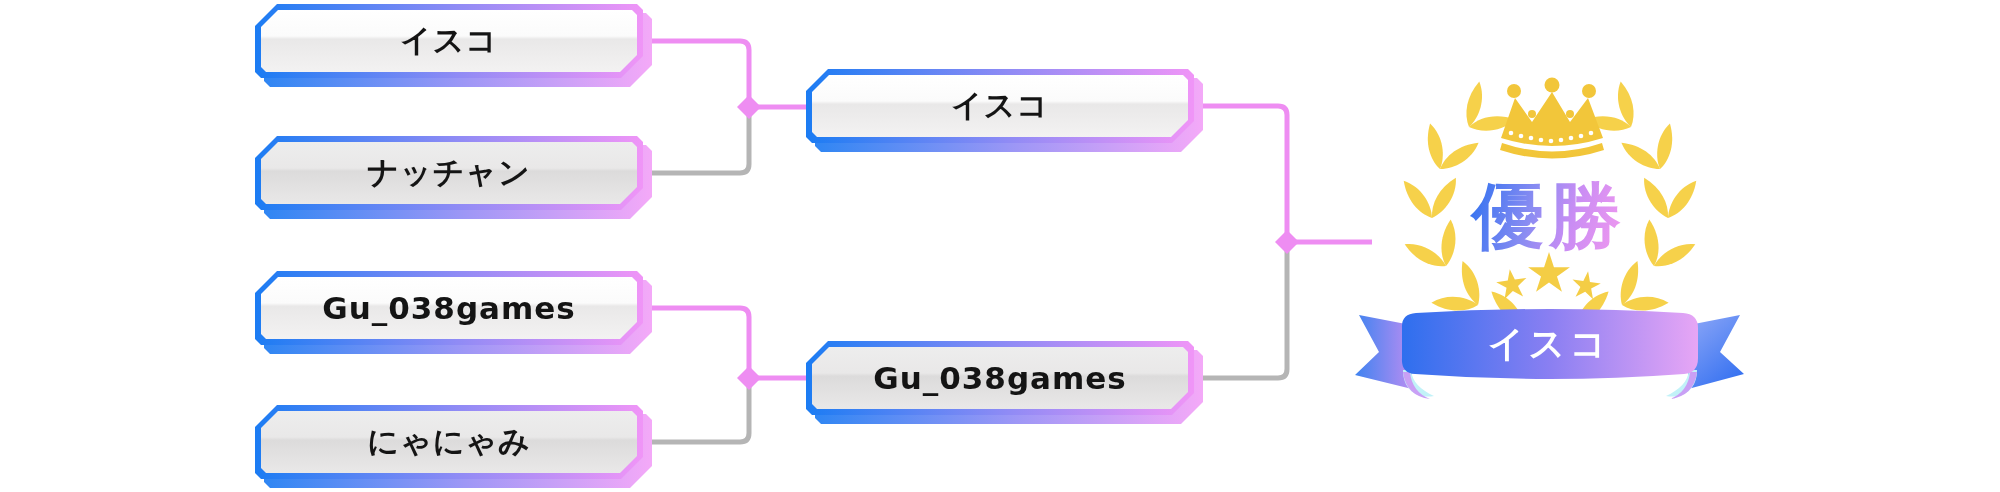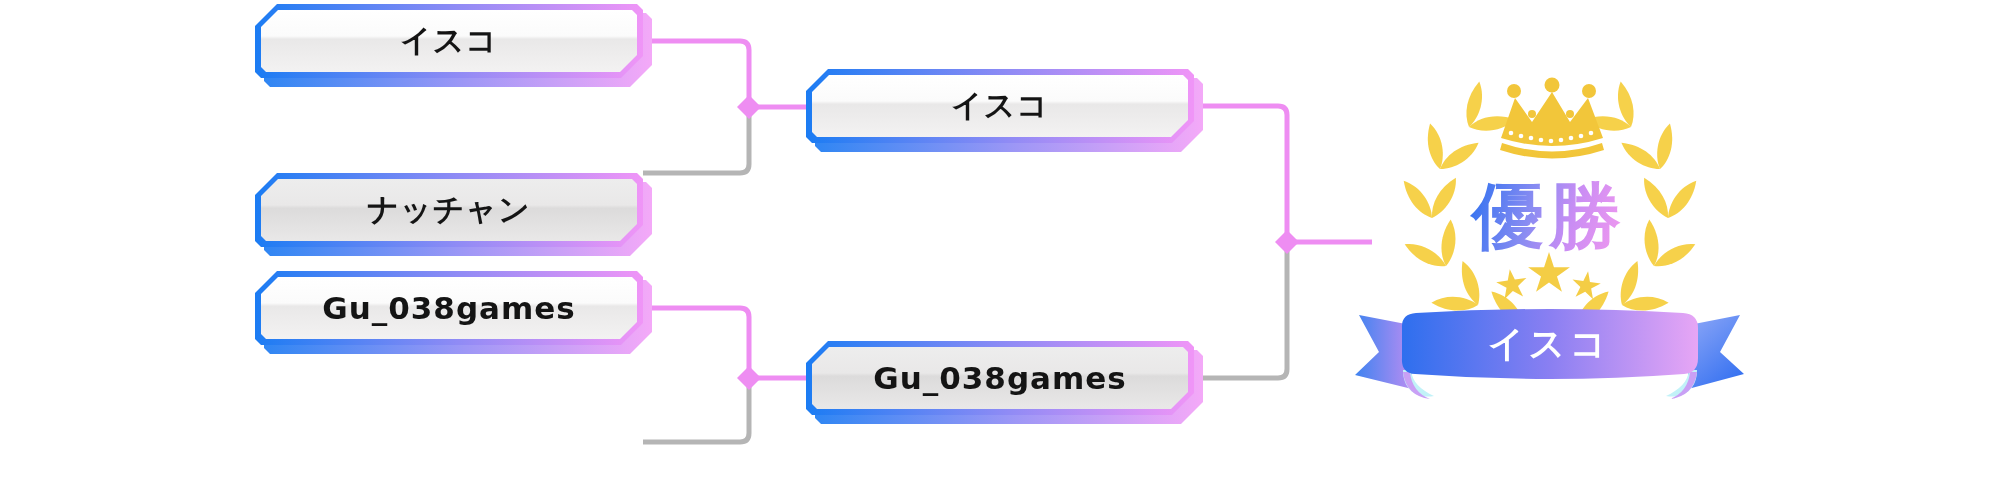--- a/index.html
+++ b/index.html
@@ -26,21 +26,21 @@
                       calc(100% - 17px) 100%, 5px 100%, 0 calc(100% - 5px), 0 17px);
   }
   .winner .inner{background:linear-gradient(180deg,#ffffff 0%,#fbfbfb 42%,#e9e8e8 47%,#f3f2f2 100%);}
   .loser  .inner{background:linear-gradient(180deg,#ededed 0%,#e9e8e8 42%,#dcdbdb 47%,#e9e8e8 100%);}
   .label{
     position:absolute;left:0;top:0;width:388px;height:74px;
     display:flex;align-items:center;justify-content:center;
     font-size:31px;font-weight:800;color:#141414;letter-spacing:1px;
   }
   
-  #b1{left:255px;top:4px;}   #b2{left:255px;top:136px;margin-top:37px;}
+  #b1{left:255px;top:4px;}   #b2{left:255px;top:136px;}
   #b3{left:255px;top:271px;} #b4{left:255px;top:405px;}
   #m1{left:806px;top:69px;}  #m2{left:806px;top:341px;}
   
   text{font-family:"DejaVu Sans","Liberation Sans",sans-serif;}
 </style>
 </head>
 <body>
 
 <div class="stage">
 
@@ -178,20 +178,26 @@
     <div class="lyr frame"></div>
     <div class="inner"></div>
     <div class="label">ナッチャン</div>
   </div>
   <div class="box winner" id="b3">
     <div class="lyr shadow"></div>
     <div class="lyr frame"></div>
     <div class="inner"></div>
     <div class="label">Gu_038games</div>
   </div>
+  <div class="box loser" id="b4">
+    <div class="lyr shadow"></div>
+    <div class="lyr frame"></div>
+    <div class="inner"></div>
+    <div class="label">にゃにゃみ</div>
+  </div>
 
   <div class="box winner" id="m1">
     <div class="lyr shadow"></div>
     <div class="lyr frame"></div>
     <div class="inner"></div>
     <div class="label">イスコ</div>
   </div>
   <div class="box loser" id="m2">
     <div class="lyr shadow"></div>
     <div class="lyr frame"></div>

